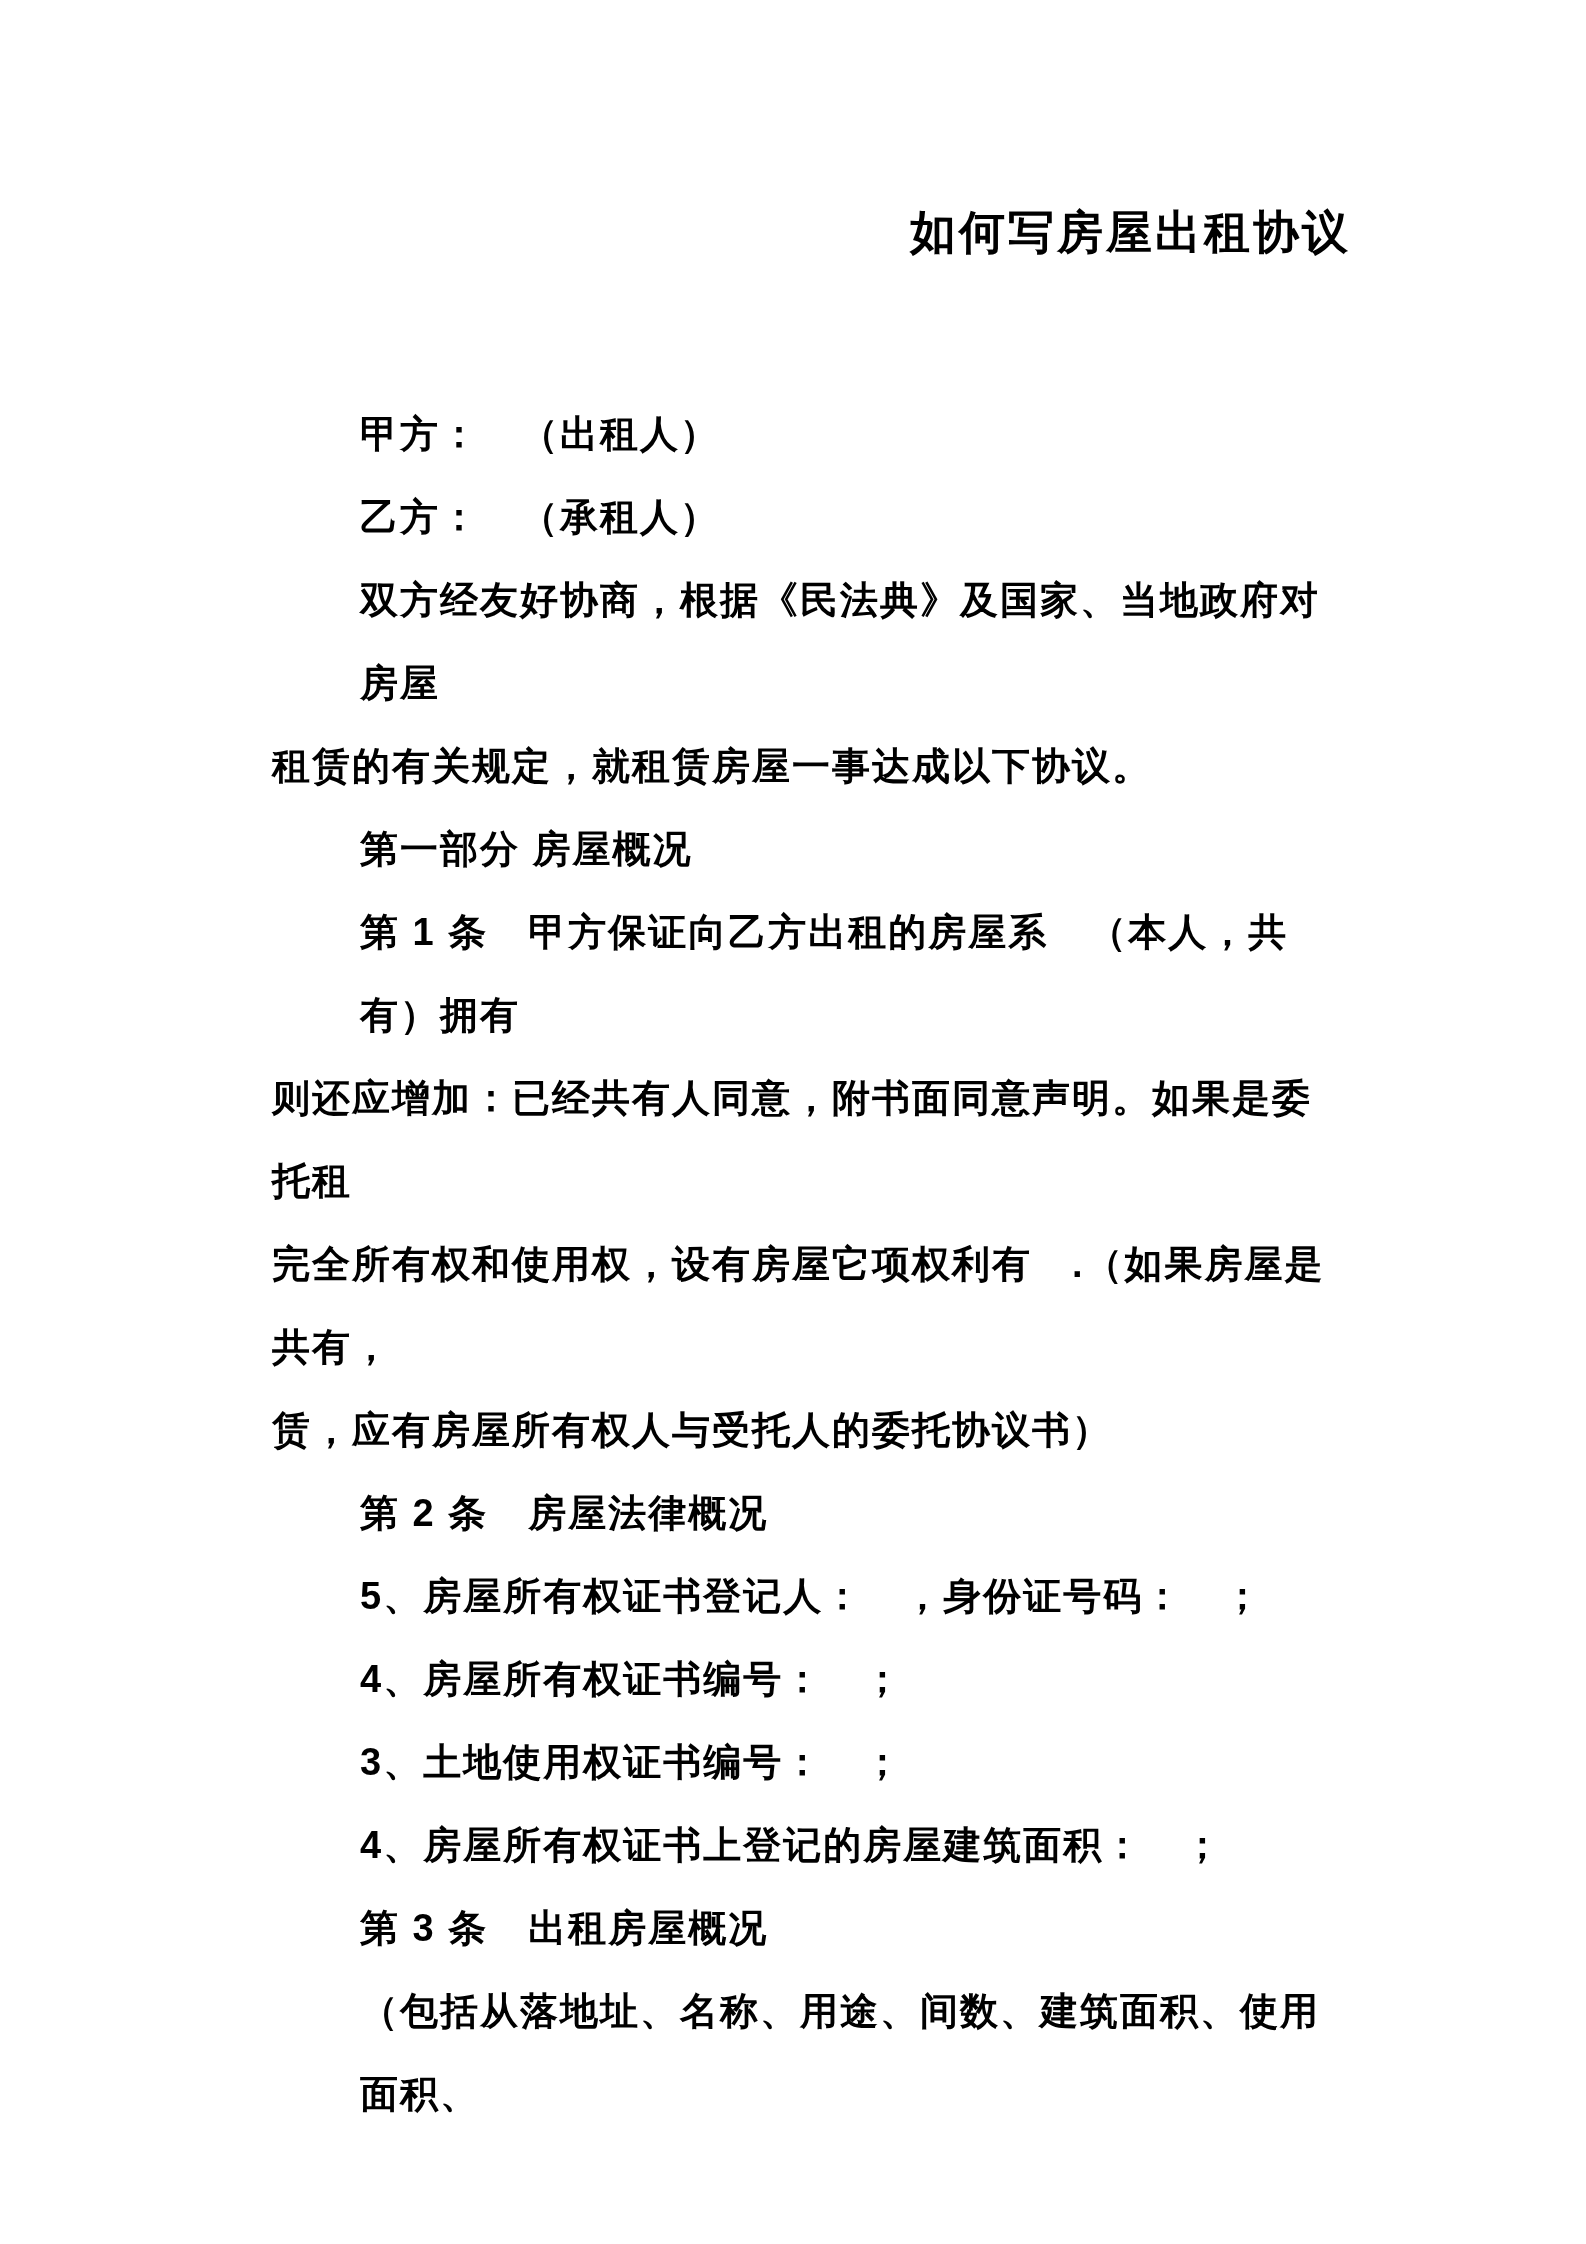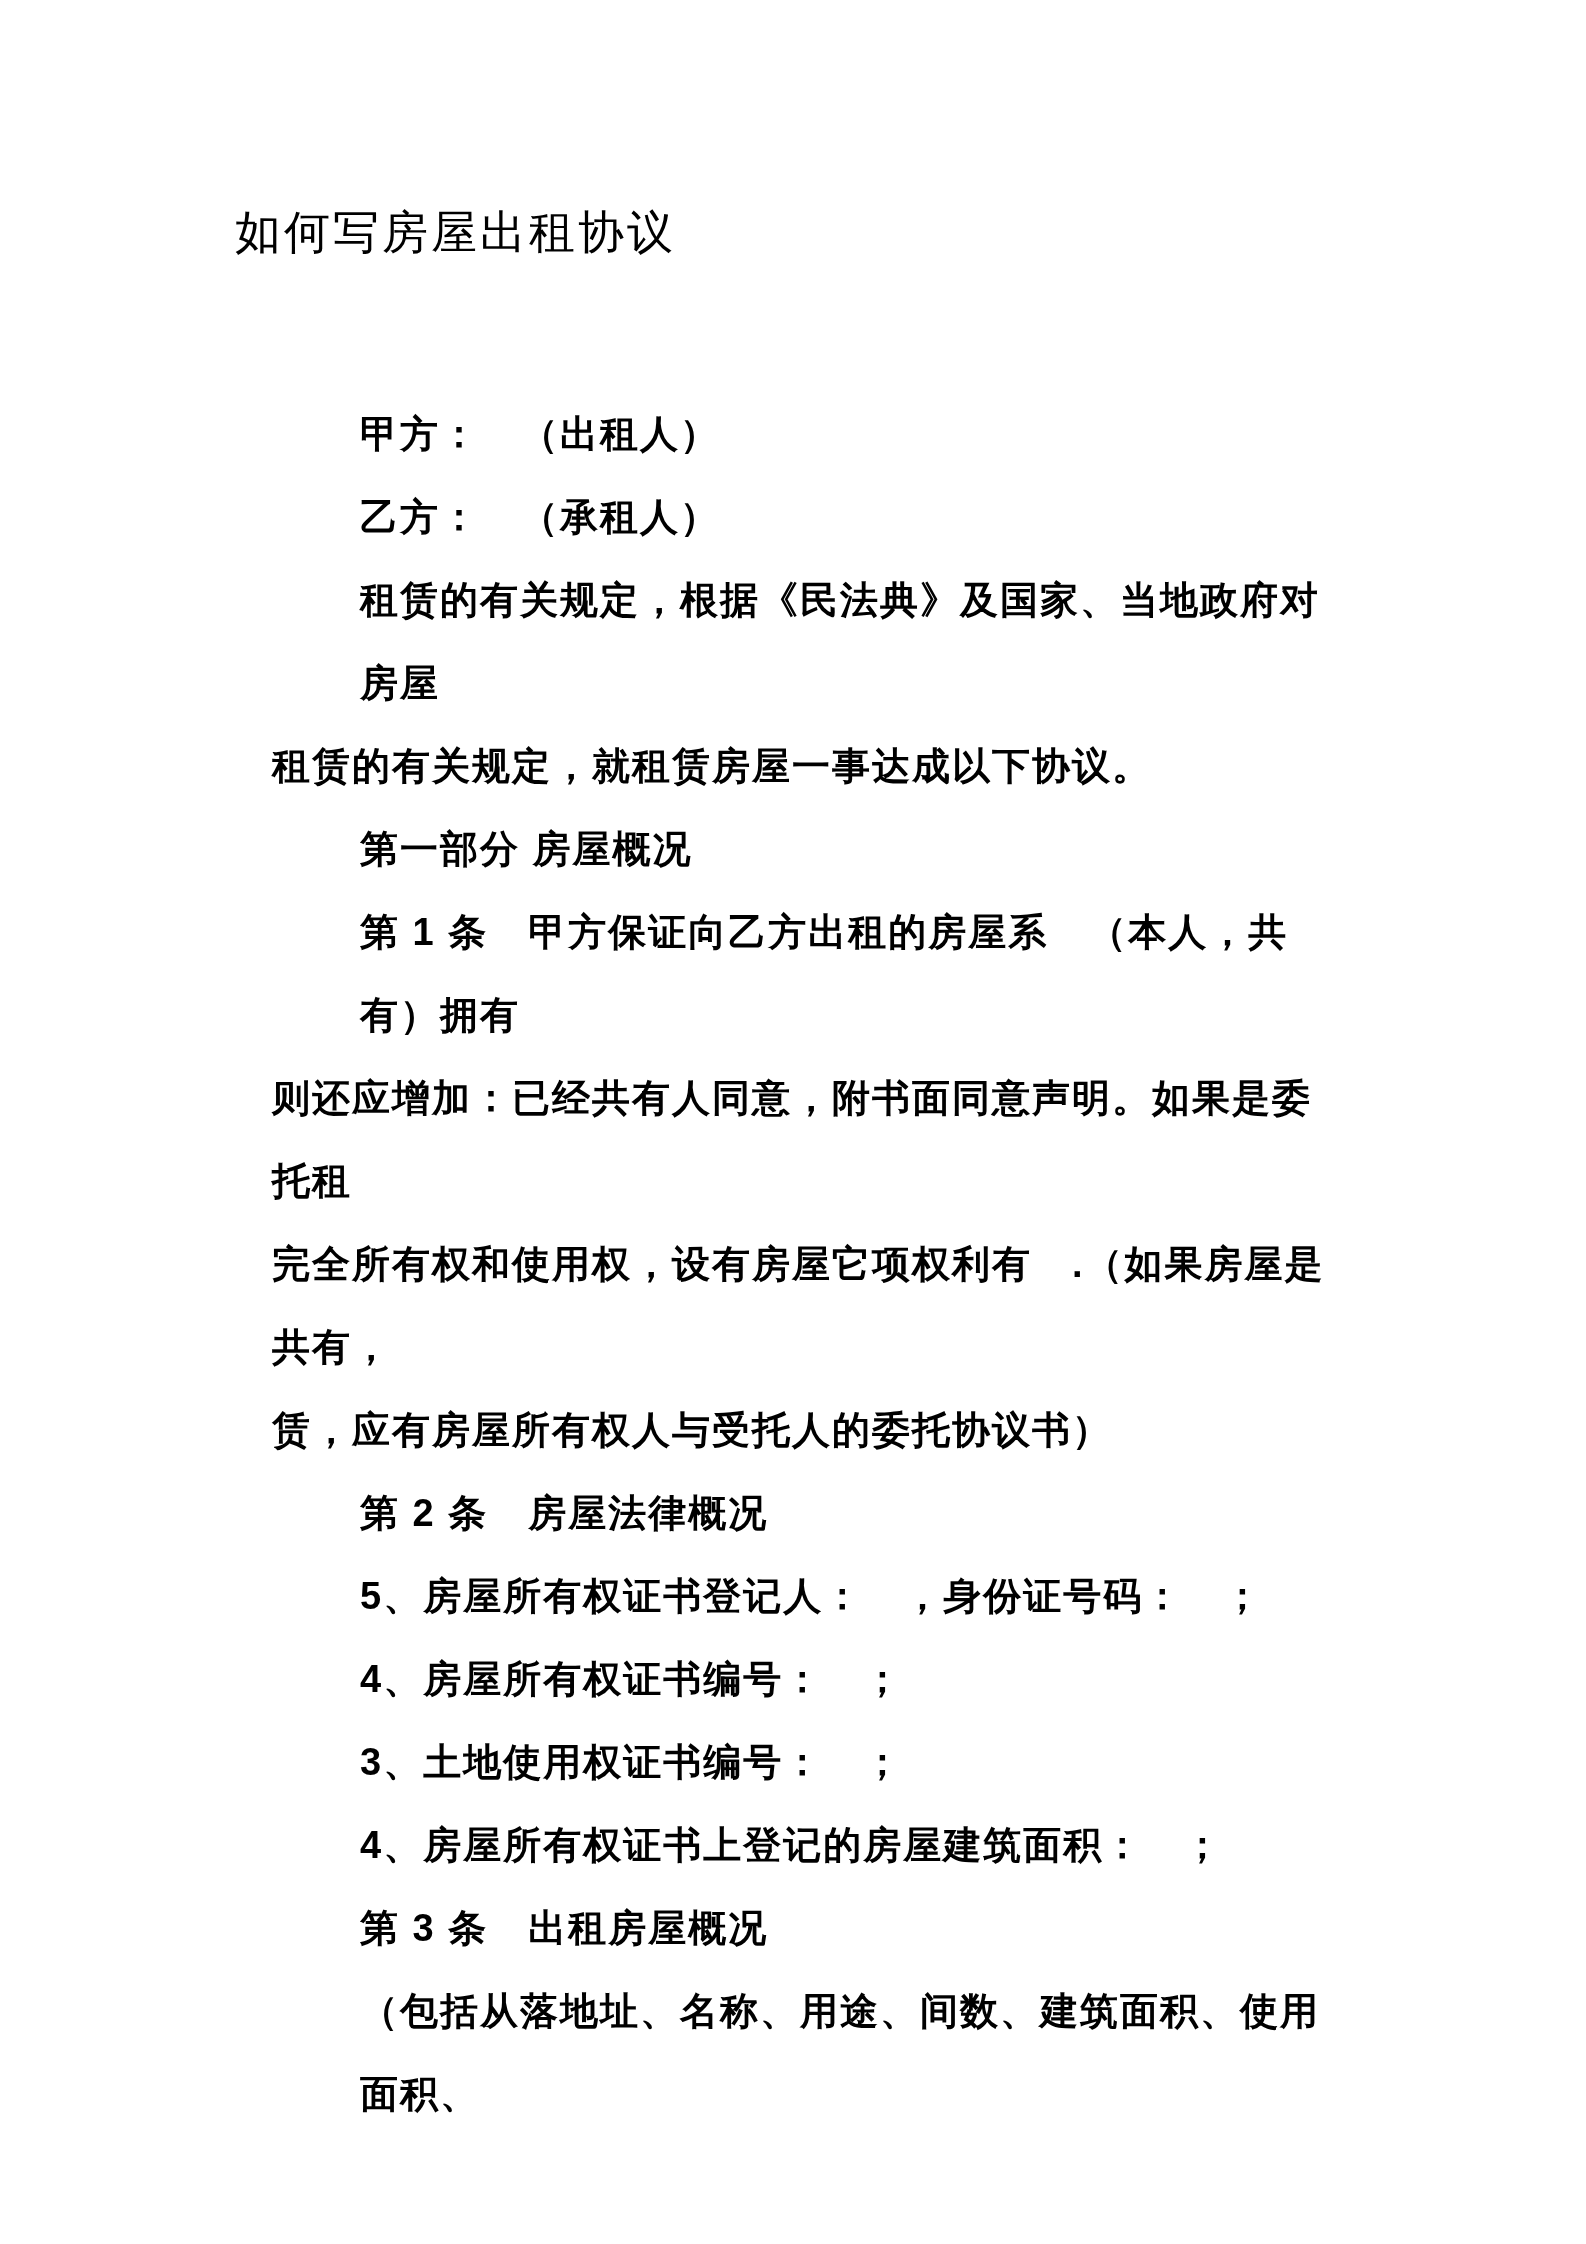--- a/index.html
+++ b/index.html
@@ -21,22 +21,22 @@
     width: 1586px;
     height: 2244px;
     background: #ffffff;
     box-sizing: border-box;
     padding: 0 235px;
   }
   .doc-title {
     margin-top: 196px;
     font-size: 46px;
     line-height: 72px;
-    font-weight: 400;
-    text-align: left;
+    font-weight: 700;
+    text-align: right;
     letter-spacing: 3px;
     white-space: pre-wrap;
   }
   .doc-body {
     margin-top: 125px;
   }
   .text-line {
     font-size: 38px;
     line-height: 83px;
     font-weight: 700;
@@ -49,21 +49,21 @@
   }
 </style>
 </head>
 <body>
 
 <div class="page">
   <div class="doc-title">如何写房屋出租协议</div>
   <div class="doc-body" id="doc-body">
       <div class="text-line indent">甲方：　（出租人）</div>
       <div class="text-line indent">乙方：　（承租人）</div>
-      <div class="text-line indent">租赁的有关规定，根据《民法典》及国家、当地政府对房屋</div>
+      <div class="text-line indent">双方经友好协商，根据《民法典》及国家、当地政府对房屋</div>
       <div class="text-line">租赁的有关规定，就租赁房屋一事达成以下协议。</div>
       <div class="text-line indent">第一部分 房屋概况</div>
       <div class="text-line indent">第 1 条　甲方保证向乙方出租的房屋系　（本人，共有）拥有</div>
       <div class="text-line">则还应增加：已经共有人同意，附书面同意声明。如果是委托租</div>
       <div class="text-line">完全所有权和使用权，设有房屋它项权利有　.（如果房屋是共有，</div>
       <div class="text-line">赁，应有房屋所有权人与受托人的委托协议书）</div>
       <div class="text-line indent">第 2 条　房屋法律概况</div>
       <div class="text-line indent">5、房屋所有权证书登记人：　，身份证号码：　；</div>
       <div class="text-line indent">4、房屋所有权证书编号：　；</div>
       <div class="text-line indent">3、土地使用权证书编号：　；</div>

